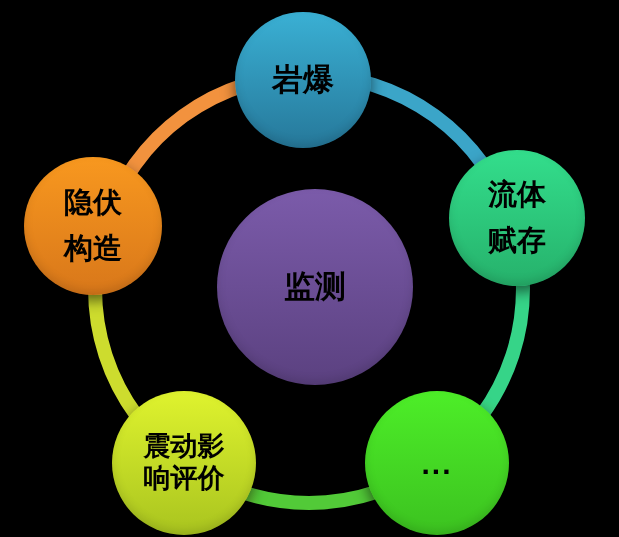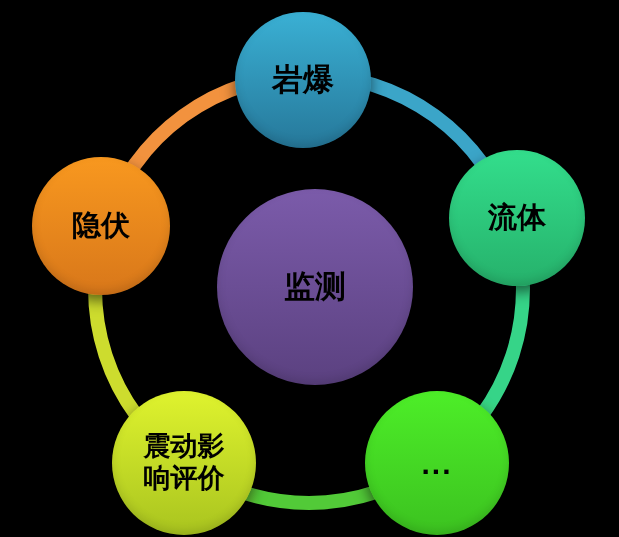--- a/index.html
+++ b/index.html
@@ -34,21 +34,21 @@
     left:235px;top:12px;width:136px;height:136px;
     font-size:31px;line-height:1.2;
     z-index:2;
   }
   .node-right{
     left:449px;top:150px;width:136px;height:136px;
     font-size:29px;line-height:1.58;
     z-index:2;
   }
   .node-left{
-    left:32px;top:157px;width:138px;height:138px;
+    left:24px;top:157px;width:138px;height:138px;
     font-size:29px;line-height:1.58;
     z-index:2;
   }
   .node-bottom-left{
     left:112px;top:391px;width:144px;height:144px;
     font-size:27px;line-height:1.18;
     z-index:2;
   }
   .node-bottom-right{
     left:365px;top:391px;width:144px;height:144px;
@@ -96,32 +96,34 @@
     <path d="M 434.8 462.1 A 214 214 0 0 1 183.2 462.1" fill="none" stroke="url(#g3)" stroke-width="14"></path>
     <path d="M 183.2 462.1 A 214 214 0 0 1 105.5 222.9" fill="none" stroke="url(#g4)" stroke-width="14"></path>
   </svg>
 
   <div class="node node-top" style="background: linear-gradient(rgb(58, 176, 212), rgb(38, 120, 154));">
     <span>岩爆</span>
   </div>
 
   <div class="node node-right" style="background: linear-gradient(rgb(51, 222, 140), rgb(38, 177, 107)); text-align: center;">
     <span>流体</span>
+    <span>赋存</span>
   </div>
 
   <div class="node node-bottom-right" style="background: linear-gradient(rgb(77, 238, 40), rgb(60, 194, 32));">
     <span>...</span>
   </div>
 
   <div class="node node-bottom-left" style="background: linear-gradient(rgb(223, 243, 46), rgb(169, 196, 31)); text-align: center;">
     <span>震动影</span>
     <span>响评价</span>
   </div>
 
   <div class="node node-left" style="background: linear-gradient(rgb(248, 152, 31), rgb(216, 119, 26));">
     <span>隐伏</span>
+    <span>构造</span>
   </div>
 
   <div class="node node-center" style="background: linear-gradient(rgb(123, 91, 170), rgb(91, 65, 128));">
     <span>监测</span>
   </div>
 
 </div>
 
 </body></html>

